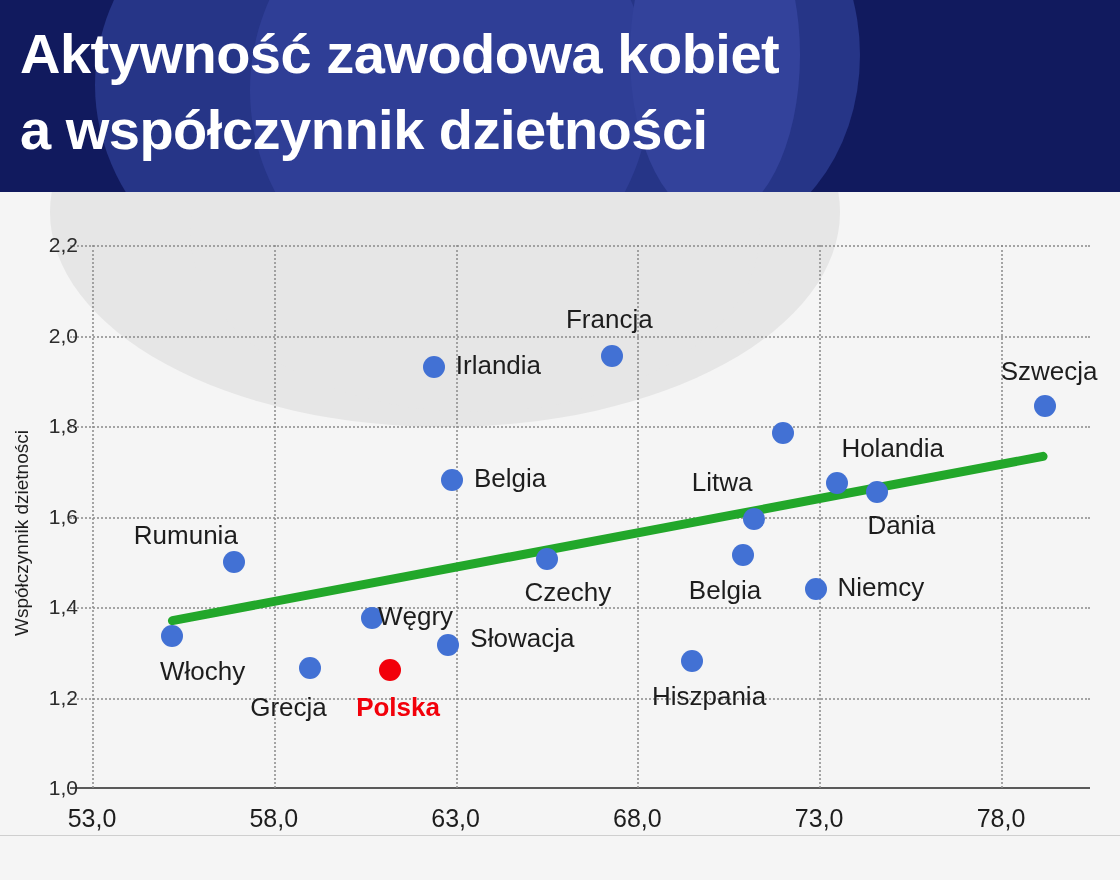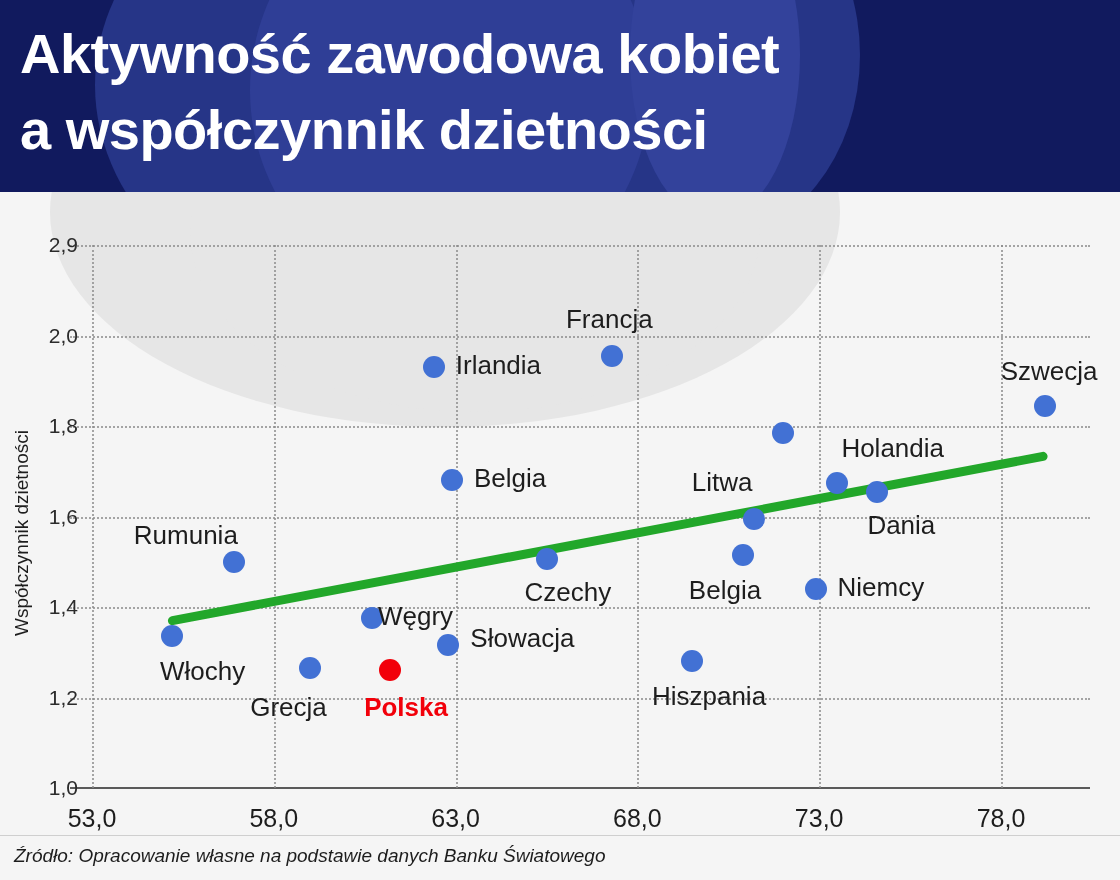--- a/index.html
+++ b/index.html
@@ -51,21 +51,21 @@
     font-size:19px;color:#1d1d1d;
     transform:rotate(-90deg);transform-origin:center center;
   }
 
   
   .trend{position:absolute;height:9px;background:#22a72a;border-radius:5px;transform-origin:left center;}
   .pt{position:absolute;width:22px;height:22px;border-radius:50%;margin-left:-11px;margin-top:-11px;}
   .pt.blue{background:#4271d4;}
   .pt.red{background:#f2000a;}
   .lbl{position:absolute;font-size:26px;color:#1d1d1d;white-space:nowrap;}
-  .lbl.red{color:#f2000a;font-weight:bold;margin-left:8px;}
+  .lbl.red{color:#f2000a;font-weight:bold;}
 
   
   .footer-rule{position:absolute;left:0;top:835px;width:1120px;height:1px;background:#cfcfcf;}
   .source{position:absolute;left:14px;top:845px;font-size:19px;font-style:italic;color:#1d1d1d;}
 </style>
 </head>
 <body>
 
 <div id="root">
 
@@ -89,21 +89,21 @@
         <div class="ytick" style="top: 505.5px; left: 0px; width: 78px;">1,2</div>
         <div class="gl-h" style="left: 70px; top: 415px; width: 1020px;"></div>
         <div class="ytick" style="top: 415px; left: 0px; width: 78px;">1,4</div>
         <div class="gl-h" style="left: 70px; top: 324.5px; width: 1020px;"></div>
         <div class="ytick" style="top: 324.5px; left: 0px; width: 78px;">1,6</div>
         <div class="gl-h" style="left: 70px; top: 234px; width: 1020px;"></div>
         <div class="ytick" style="top: 234px; left: 0px; width: 78px;">1,8</div>
         <div class="gl-h" style="left: 70px; top: 143.5px; width: 1020px;"></div>
         <div class="ytick" style="top: 143.5px; left: 0px; width: 78px;">2,0</div>
         <div class="gl-h" style="left: 70px; top: 53px; width: 1020px;"></div>
-        <div class="ytick" style="top: 53px; left: 0px; width: 78px;">2,9</div>
+        <div class="ytick" style="top: 53px; left: 0px; width: 78px;">2,2</div>
         <div class="gl-v" style="left: 92px; top: 53px; height: 543px;"></div>
         <div class="xtick" style="left: 92px;">53,0</div>
         <div class="gl-v" style="left: 273.8px; top: 53px; height: 543px;"></div>
         <div class="xtick" style="left: 273.8px;">58,0</div>
         <div class="gl-v" style="left: 455.6px; top: 53px; height: 543px;"></div>
         <div class="xtick" style="left: 455.6px;">63,0</div>
         <div class="gl-v" style="left: 637.4px; top: 53px; height: 543px;"></div>
         <div class="xtick" style="left: 637.4px;">68,0</div>
         <div class="gl-v" style="left: 819.2px; top: 53px; height: 543px;"></div>
         <div class="xtick" style="left: 819.2px;">73,0</div>
@@ -143,15 +143,14 @@
         <div class="pt blue" title="Holandia" style="left: 837.38px; top: 290.562px;"></div>
         <div class="lbl" style="left: 841.38px; top: 240.562px;">Holandia</div>
         <div class="pt blue" title="Dania" style="left: 877.376px; top: 299.613px;"></div>
         <div class="lbl" style="left: 867.376px; top: 317.613px;">Dania</div>
         <div class="pt blue" title="Szwecja" style="left: 1044.63px; top: 213.637px;"></div>
         <div class="lbl" style="left: 1000.63px; top: 163.637px;">Szwecja</div>
       </div>
   </div>
 
   <div class="footer-rule"></div>
-  <div class="source">Źródło: Opracowanie własne na podstawie danych Banku Światowego</div>
 
 </div>
 
 </body></html>

